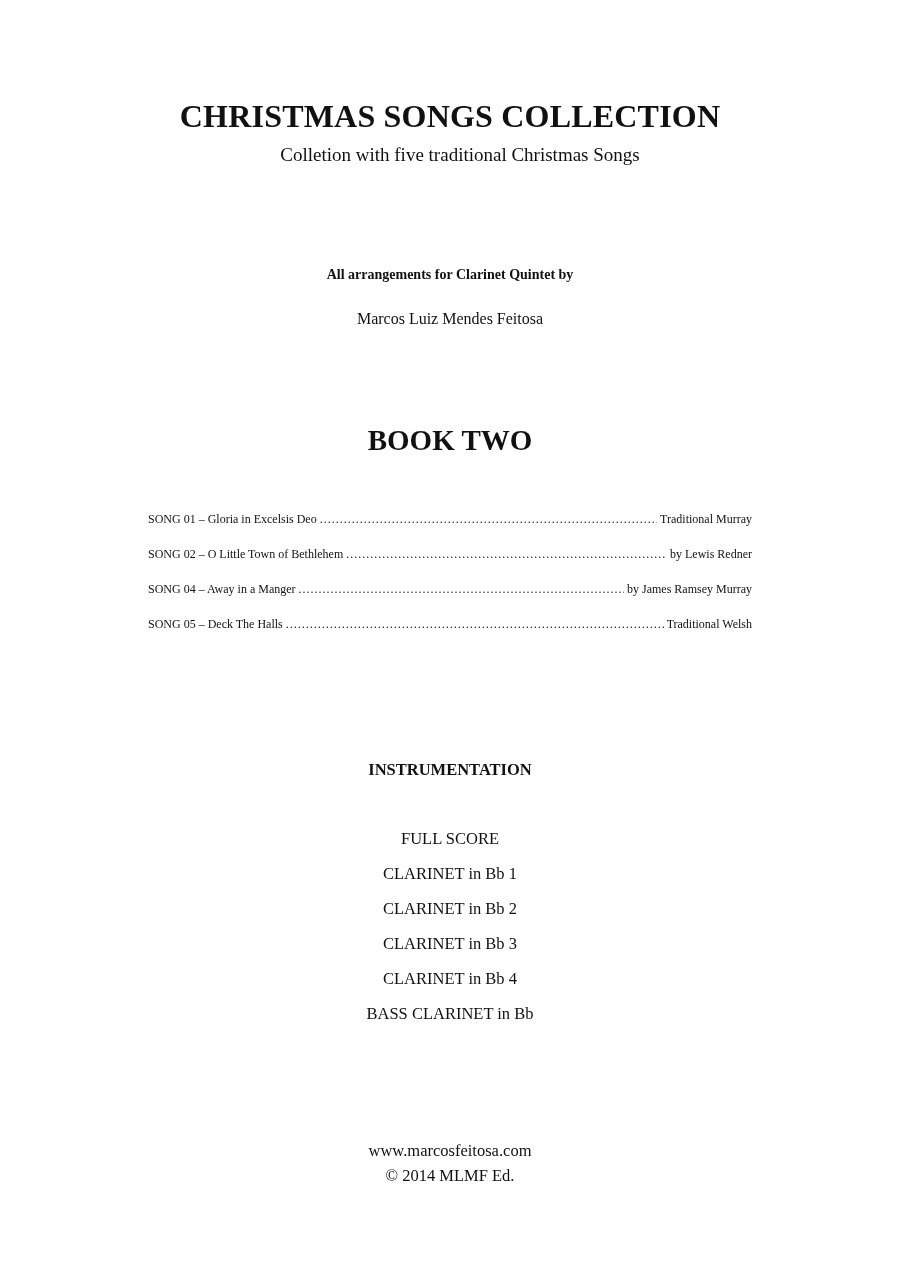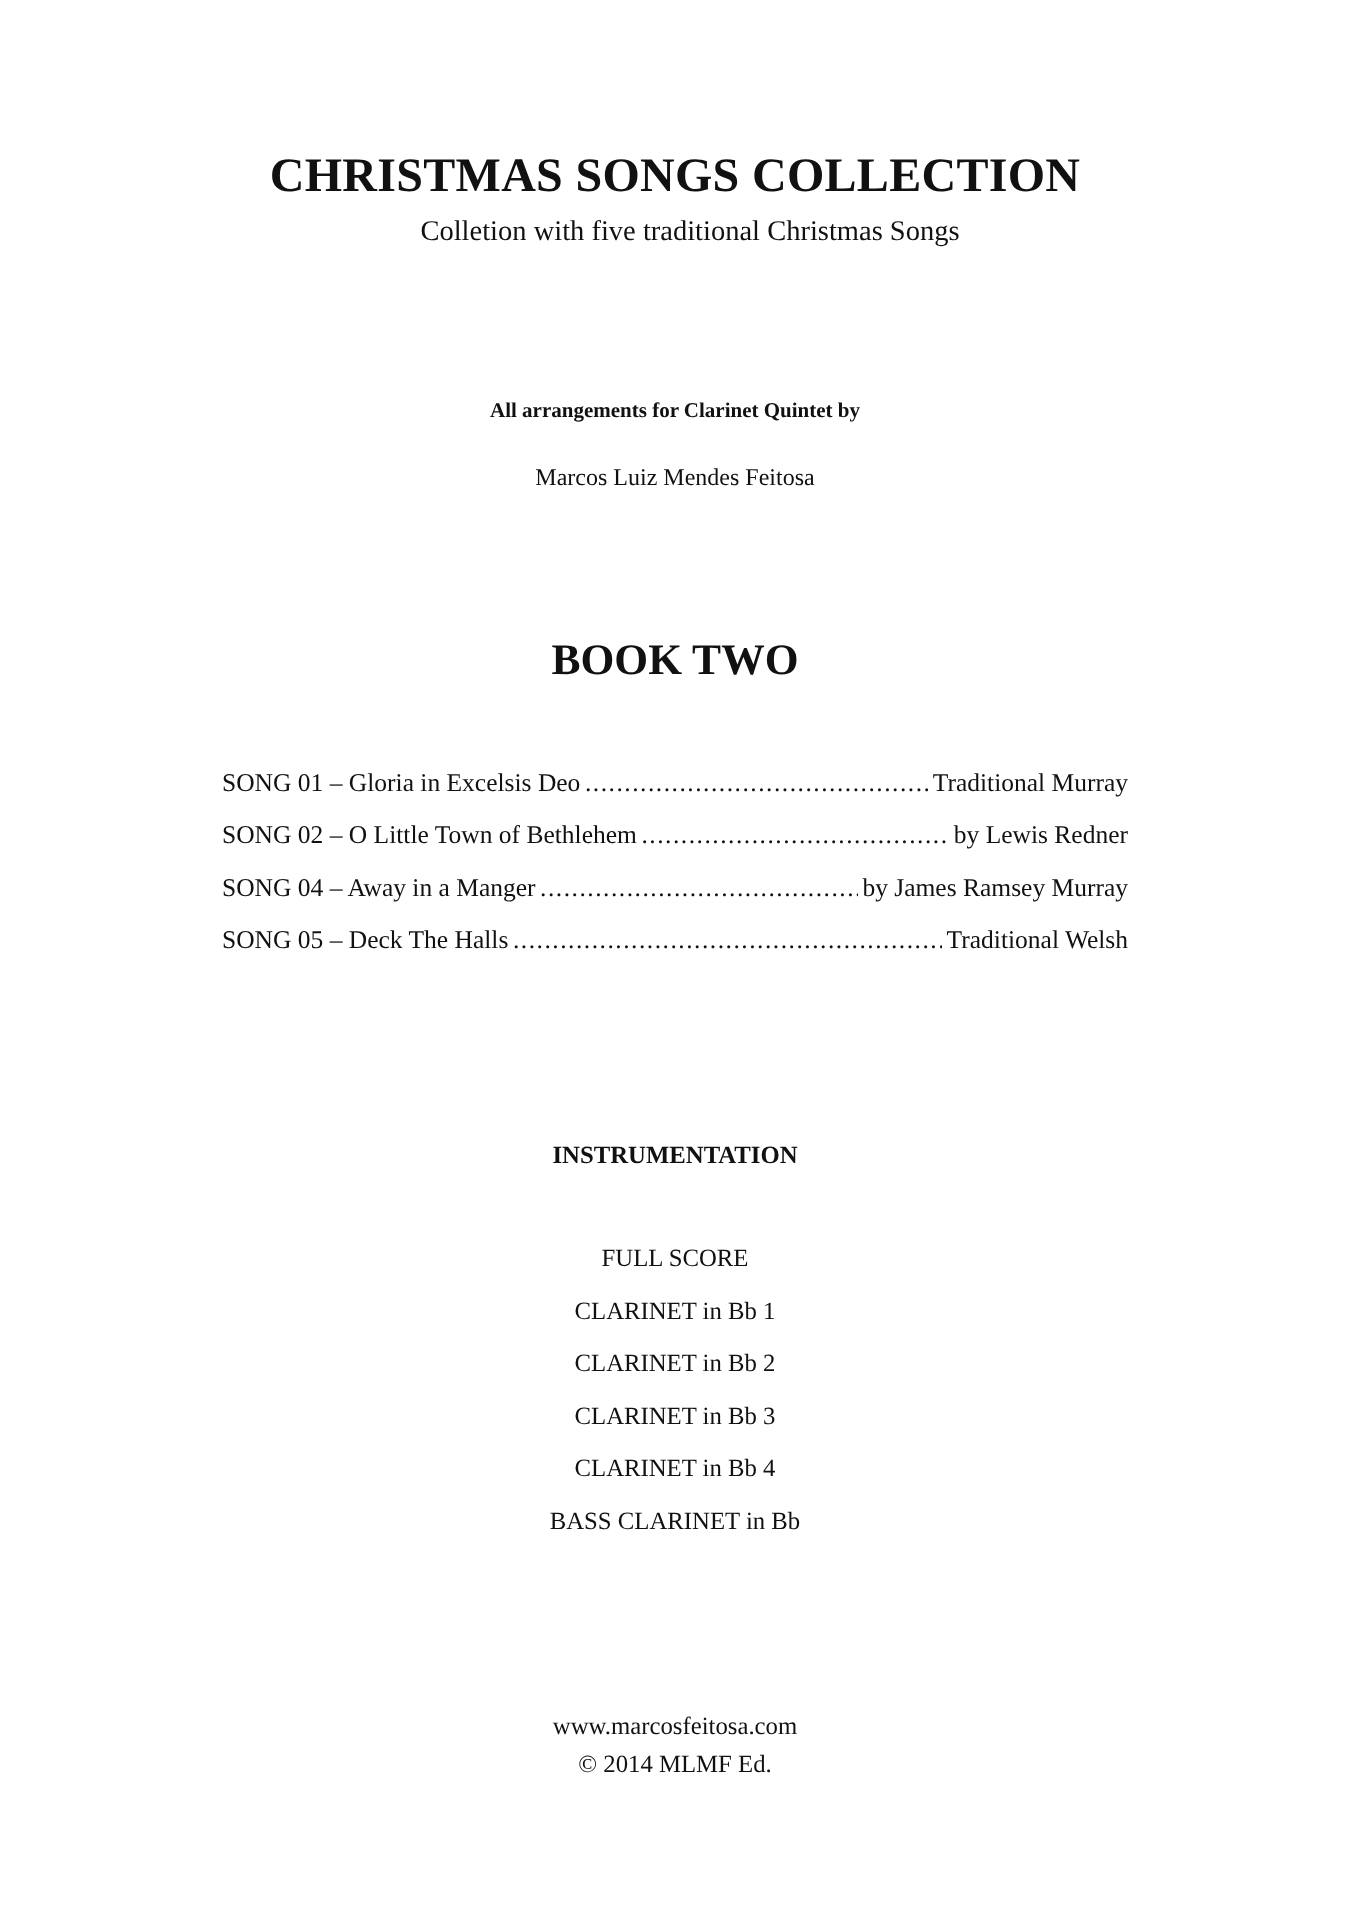--- a/index.html
+++ b/index.html
@@ -8,21 +8,21 @@
     font-family: "Liberation Serif", "DejaVu Serif", serif; color: #111111;
   }
   .abs { position: absolute; left: 0; width: 900px; text-align: center; }
   .title { top: 98px; font-size: 32px; font-weight: bold; letter-spacing: 0.2px; }
   .subtitle { top: 144px; font-size: 19px; padding-left: 10px; }
   .arr-heading { top: 267px; font-size: 14px; font-weight: bold; }
   .arranger { top: 310px; font-size: 16px; }
   .book { top: 424px; font-size: 29px; font-weight: bold; }
   .toc { position: absolute; top: 512px; left: 148px; width: 604px; }
   .toc-row {
-    display: flex; align-items: baseline; height: 35px; font-size: 17px; white-space: nowrap;
+    display: flex; align-items: baseline; height: 35px; font-size: 12px; white-space: nowrap;
   }
   .toc-row .title-part { flex: 0 0 auto; }
   .toc-row .leader {
     flex: 1 1 auto; overflow: hidden; margin: 0 3px; letter-spacing: 1px;
   }
   .toc-row .leader::before {
     content: "................................................................................................................................................";
   }
   .toc-row .author { flex: 0 0 auto; }
   .instr-heading { top: 760px; font-size: 16.5px; font-weight: bold; }

